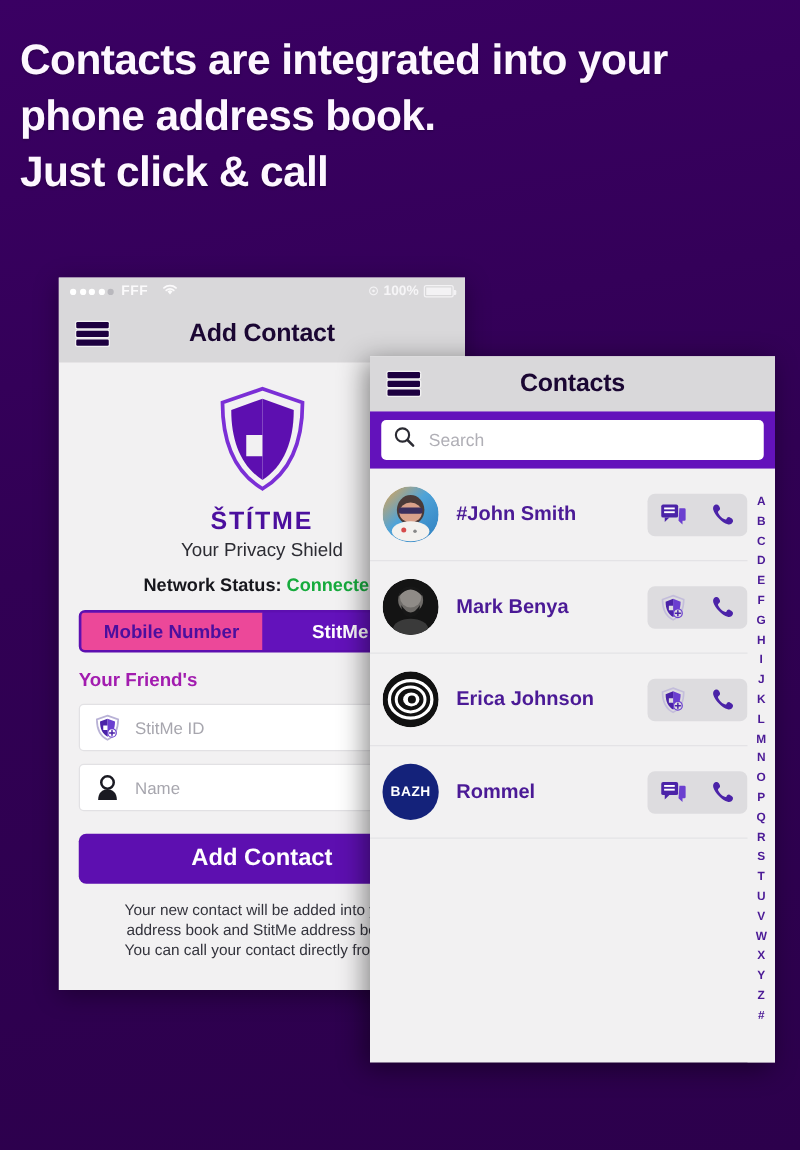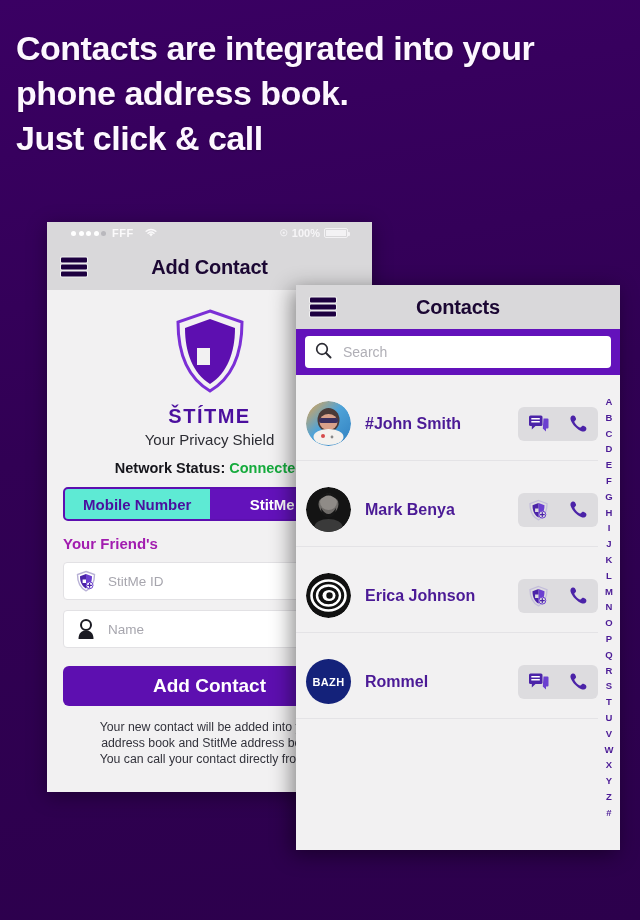--- a/index.html
+++ b/index.html
@@ -47,21 +47,21 @@
     box-shadow: -4px 4px 20px rgba(0,0,0,0.45);
     z-index: 5;
   }
 
   
   .statusbar {
     height: 22px;
     background: #d9d8da;
     display: flex;
     align-items: center;
-    padding: 0 24px;
+    padding: 0 9px;
     font-size: 11px;
     color: #6f6f77;
     font-weight: bold;
   }
   .sig-dots { display: flex; align-items: center; gap: 2.5px; margin-right: 6px; }
   .sig-dots i {
     width: 5px; height: 5px; border-radius: 50%;
     background: #ffffff; display: block;
   }
   .sig-dots i.off { background: #b9b8bd; }
@@ -127,21 +127,21 @@
     border: 2px solid #5d0fb0;
     border-radius: 5px;
     display: flex; height: 34px;
     overflow: hidden;
     background: #6312bb;
   }
   .seg {
     flex: 1; display: flex; align-items: center; justify-content: center;
     font-size: 15px; font-weight: bold;
   }
-  .seg.active { background: #5eead4; color: #4b0f9e; }
+  .seg.active { background: #ec4899; color: #4b0f9e; }
   .seg.inactive { background: #6312bb; color: #ffffff; }
 
   .friends-label {
     margin-top: 14px;
     font-size: 15px; font-weight: bold; color: #a21caf;
   }
 
   .field {
     margin-top: 10px; height: 38px;
     background: #ffffff; border: 1px solid #e2e1e4;
@@ -174,21 +174,20 @@
   }
   .searchbar .sph { margin-left: 11px; font-size: 14px; color: #b0afb6; }
 
   .list { background: #f2f1f2; position: relative; }
   .crow {
     height: 74px;
     display: flex; align-items: center;
     padding: 0 0 0 10px;
     border-bottom: 1px solid #e4e3e6;
     position: relative;
-    margin-top: 12px;
   }
   .crow:last-child { border-bottom: 1px solid #e4e3e6; }
   .avatar {
     width: 45px; height: 45px; border-radius: 50%;
     flex: 0 0 45px; overflow: hidden; position: relative;
   }
   .cname {
     margin-left: 14px;
     font-size: 16px; font-weight: bold; color: #4b1a96;
     flex: 1;

